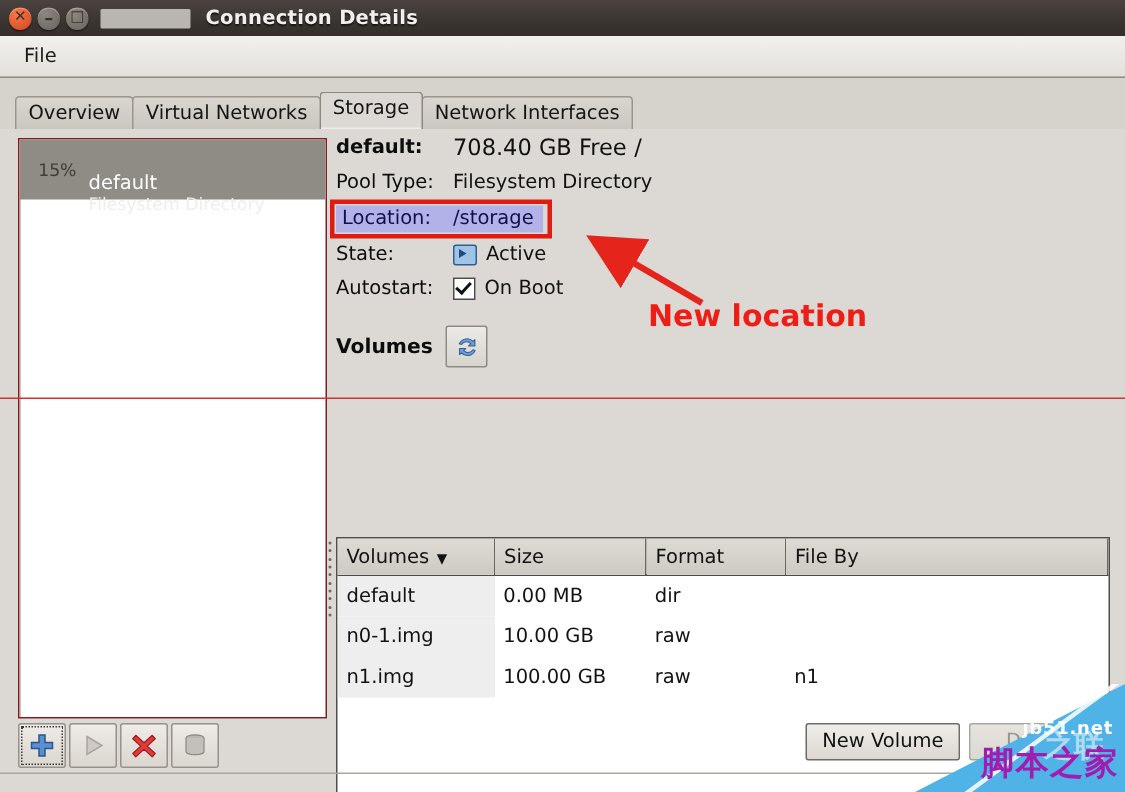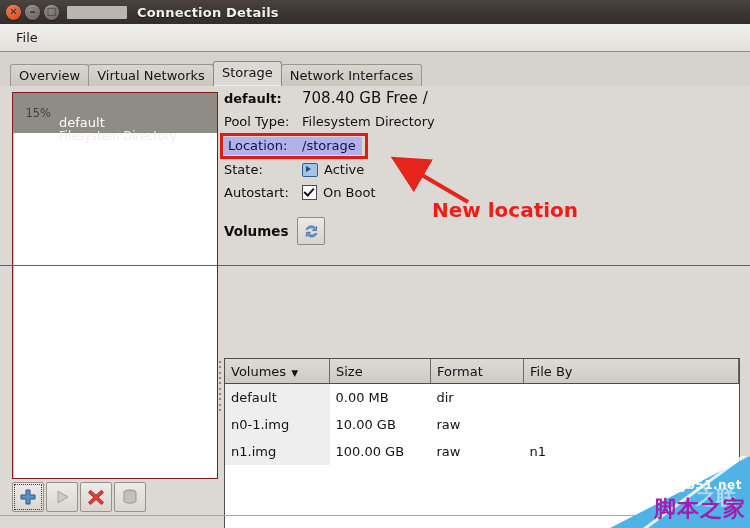--- a/index.html
+++ b/index.html
@@ -356,20 +356,24 @@
       </svg>
     </div>
     <div class="tbtn">
       <svg width="18" height="18" viewBox="0 0 18 18">
         <ellipse cx="9" cy="4" rx="6" ry="2.1" fill="#b9b5b0" stroke="#8c8781" stroke-width=".8"></ellipse>
         <path d="M3 4v9c0 1.2 2.7 2.1 6 2.1s6-.9 6-2.1V4" fill="#c3bfba" stroke="#8c8781" stroke-width=".8"></path>
       </svg>
     </div>
   </div>
 
+  <div id="btnrow">
+    <div class="pbtn">New Volume</div>
+    <div class="pbtn disabled">Delete</div>
+  </div>
 
   <div id="botline"></div>
 </div>
 
 <div id="redline"></div>
 
 <svg id="arrowsvg" width="120" height="60">
   <defs>
     <marker id="ah" markerWidth="9" markerHeight="9" refX="7" refY="4.5" orient="auto">
       <path d="M0,0 L9,4.5 L0,9 z" fill="#e5241c"></path>

